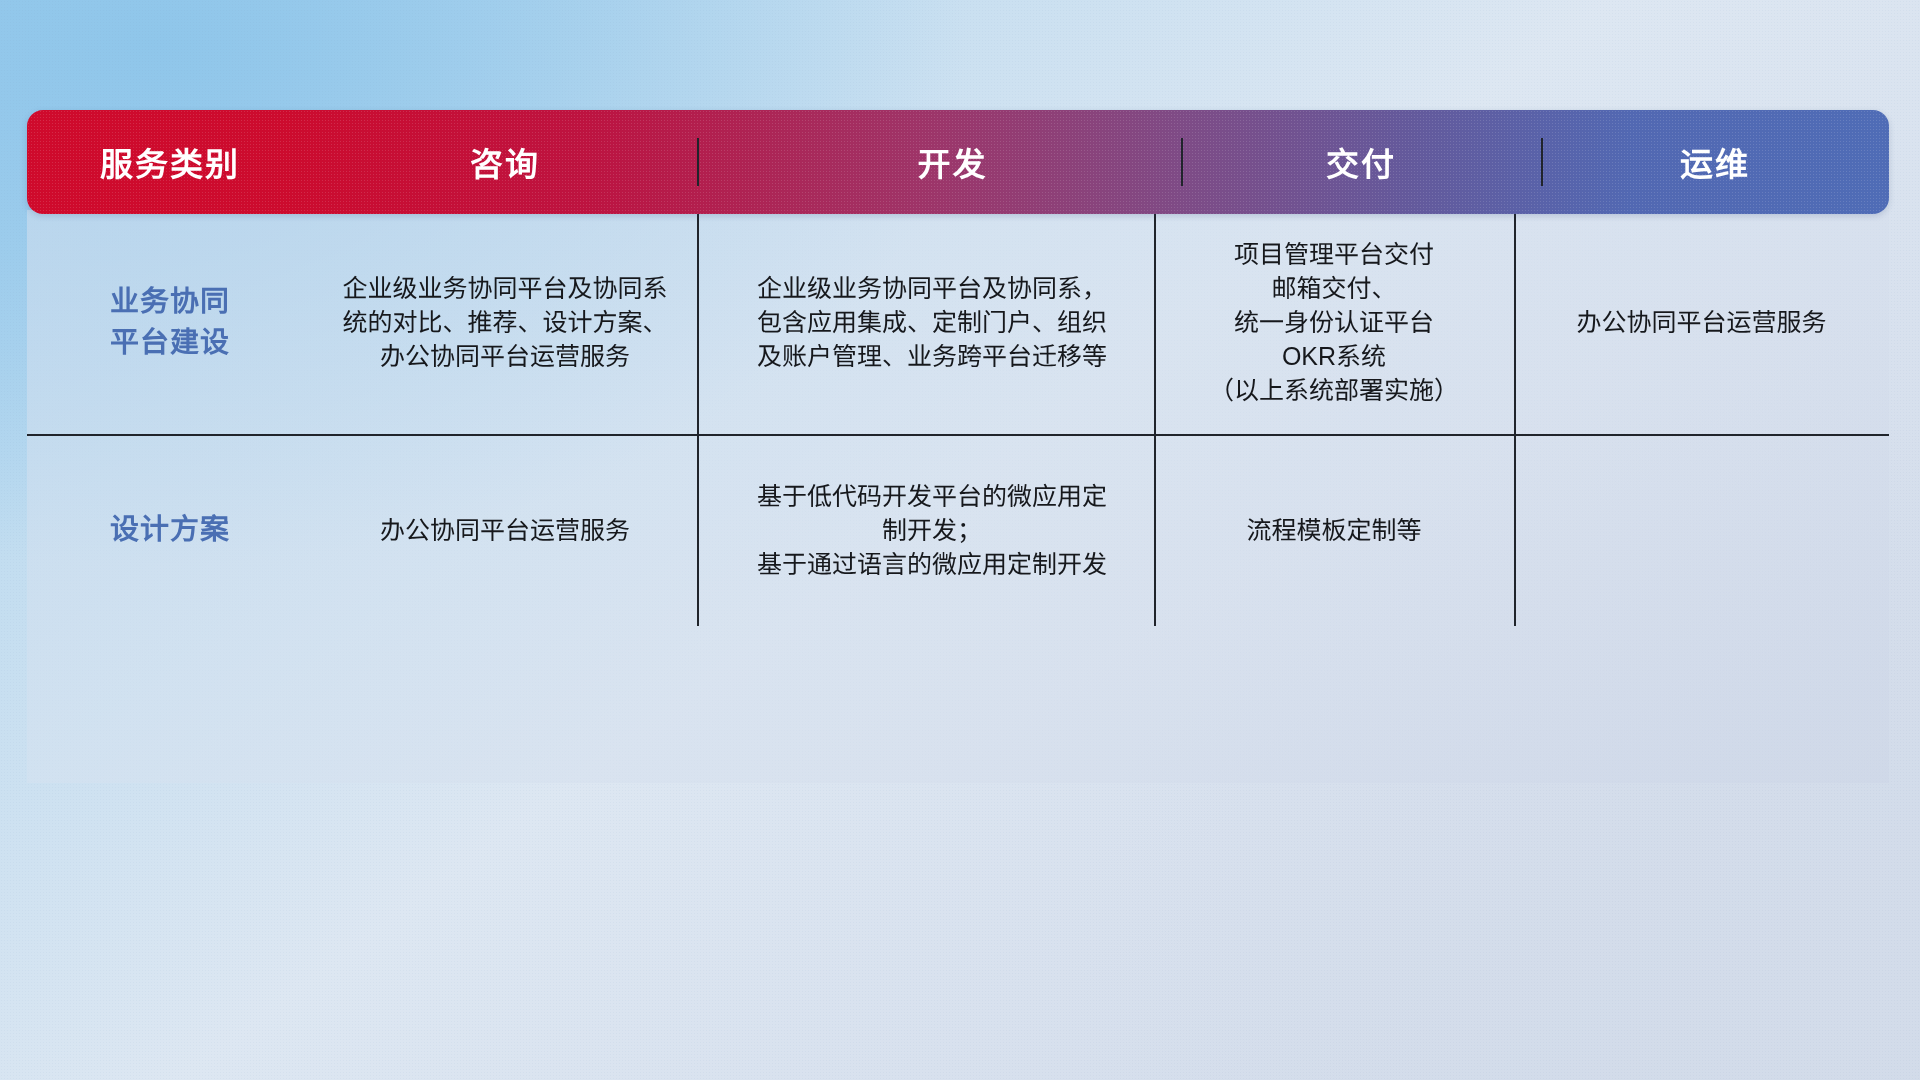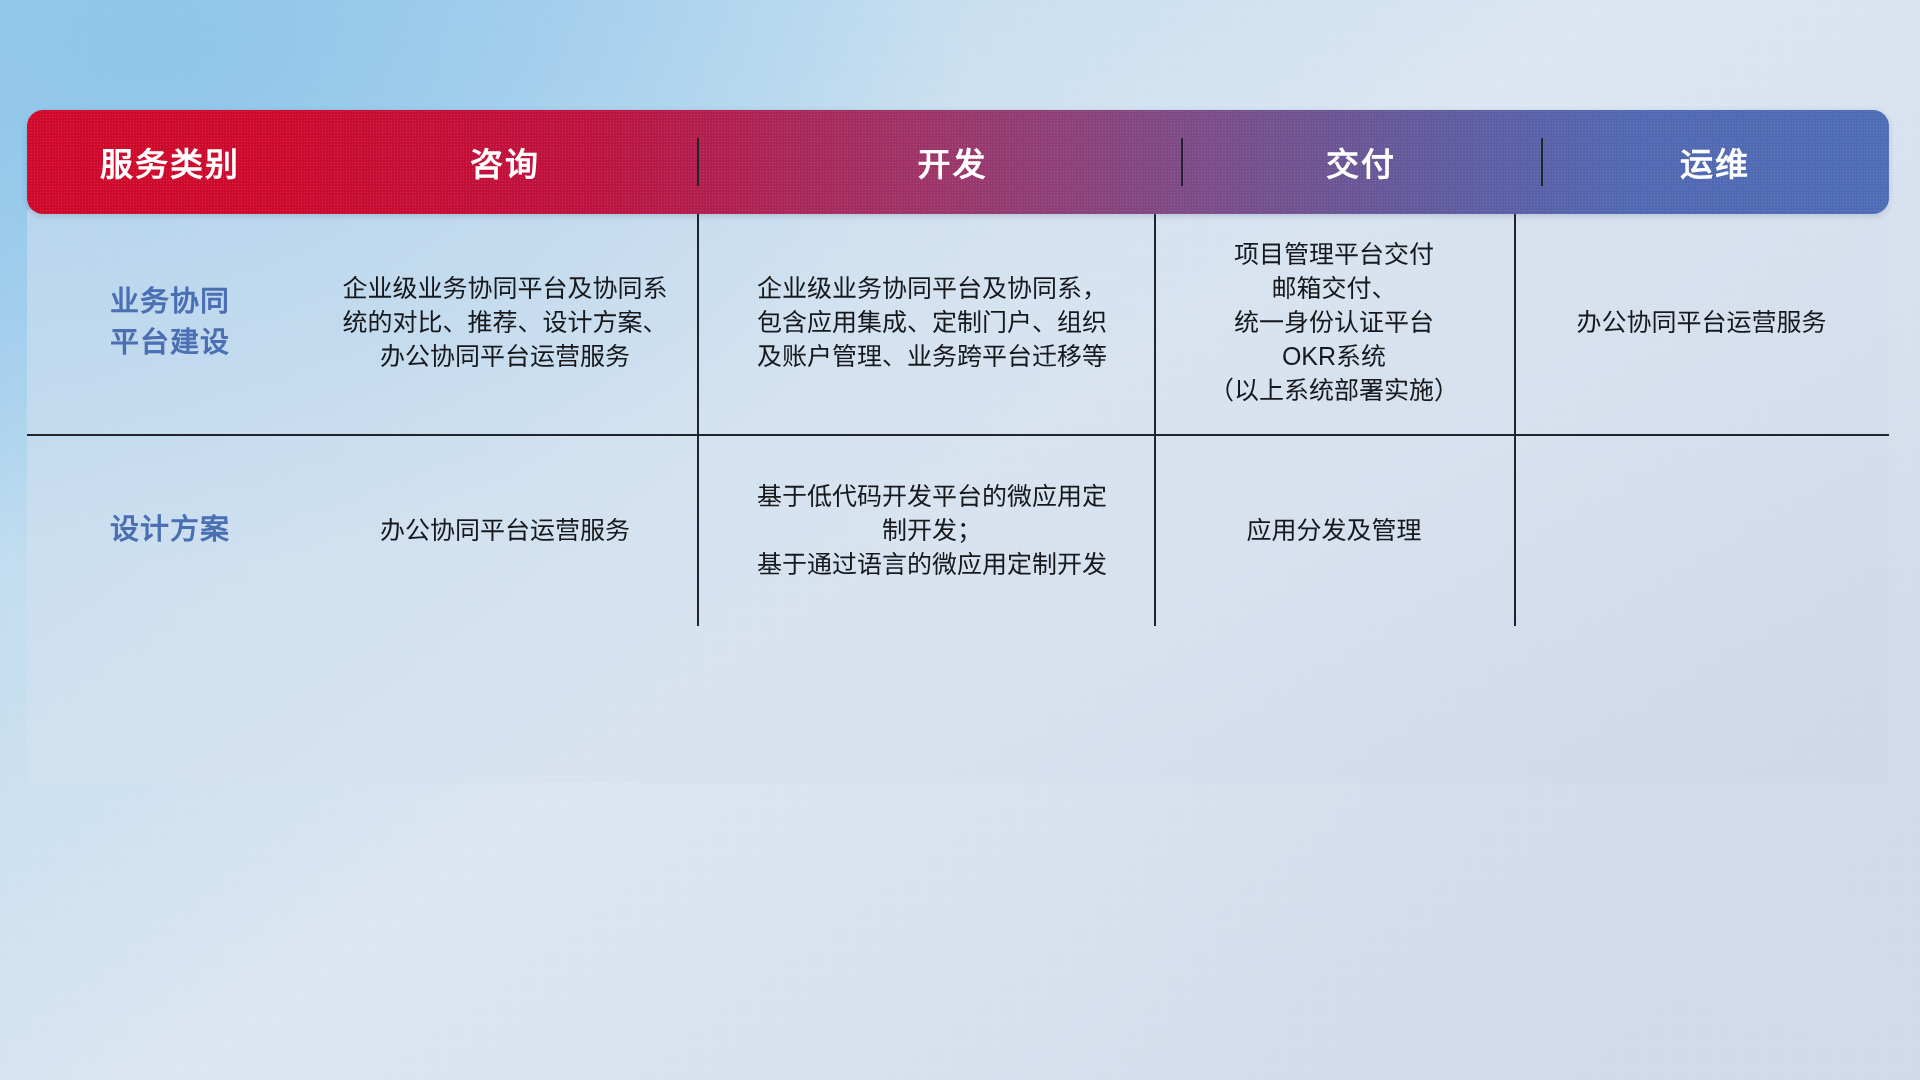--- a/index.html
+++ b/index.html
@@ -225,21 +225,21 @@
         </div>
         <div class="cell col-con">
           <span class="cell-text">办公协同平台运营服务</span>
         </div>
         <div class="cell col-dev">
           <span class="cell-text">基于低代码开发平台的微应用定
 制开发；
 基于通过语言的微应用定制开发</span>
         </div>
         <div class="cell col-del">
-          <span class="cell-text">应用分发及管理</span>
+          <span class="cell-text">流程模板定制等</span>
         </div>
         <div class="cell col-ops cell-empty">
           <span class="cell-text"></span>
         </div>
       </div>
 
     </div>
   </div>
 </div>
 

